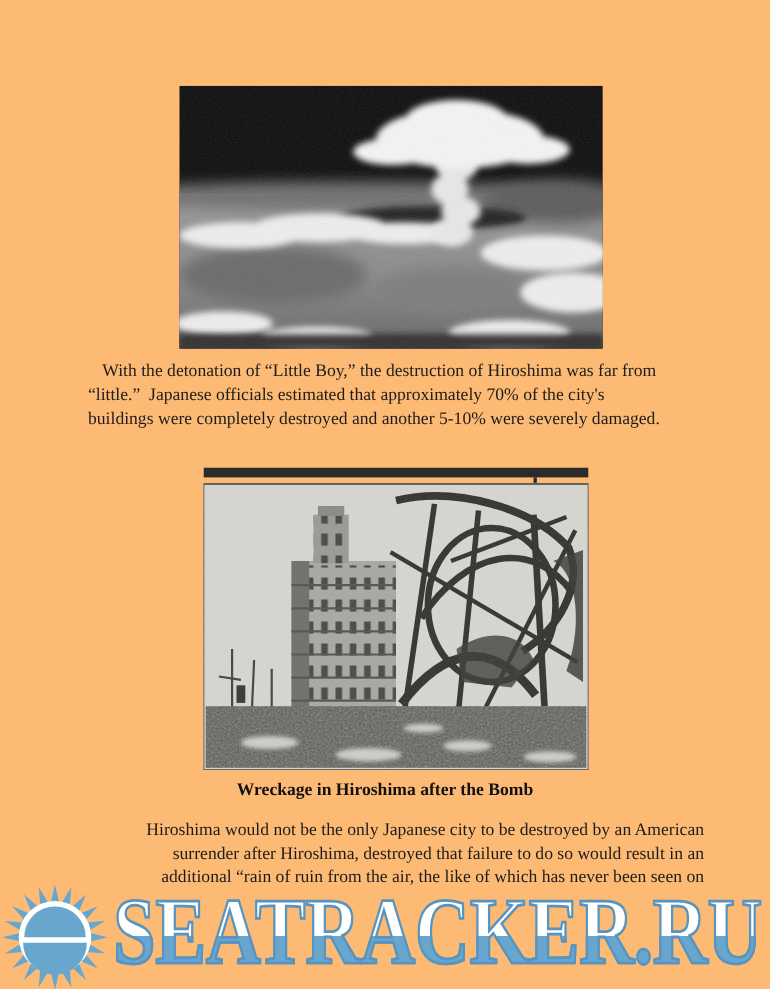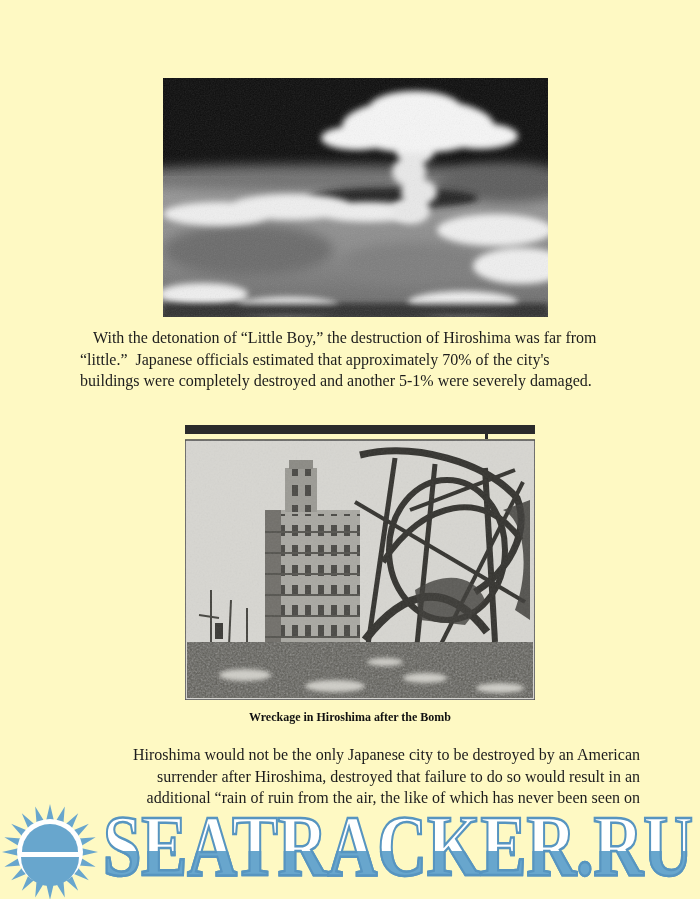--- a/index.html
+++ b/index.html
@@ -1,35 +1,35 @@
 <!DOCTYPE html>
 <html><head>
 <meta charset="utf-8">
 <style>
   html,body{margin:0;padding:0;}
   body{
     width:700px;height:899px;background:#ffffff;position:relative;overflow:hidden;
     font-family:"Liberation Serif", serif;
   }
-  .page{position:absolute;inset:0;background:#fef9c3;}
+  .page{position:absolute;inset:0;background:#fdba74;}
 
   .photo{position:absolute;display:block;margin:0;padding:0;}
   #photo1{left:163px;top:78px;width:385px;height:239px;}
   #photo2{left:185px;top:425px;width:350px;height:275px;}
   .photo svg{display:block;}
 
   .para{position:absolute;left:80px;width:560px;color:#1c1c1c;font-size:16px;line-height:21.5px;z-index:1;}
   #para1{top:327px;}
   #para2{top:744px;text-align:right;}
   .line{white-space:pre;}
   .line.indent{text-indent:13px;}
 
   .caption{
     position:absolute;top:710px;left:0;width:700px;text-align:center;
-    font-weight:bold;font-size:12px;color:#111;z-index:1;
+    font-weight:bold;font-size:16px;color:#111;z-index:1;
   }
 
   .watermark{position:absolute;left:0;top:794px;width:567px;height:105px;z-index:5;pointer-events:none;}
   .wm-sun{position:absolute;left:0;top:8px;width:100px;height:100px;}
   .wm-text{position:absolute;left:103px;top:16px;width:600px;height:86px;overflow:visible;}
   .wm-text text{
     font-family:"Liberation Serif", serif;
     font-weight:bold;
   }
 </style>
@@ -88,21 +88,21 @@
         <ellipse cx="194" cy="60" rx="36" ry="12"></ellipse>
         <ellipse cx="317" cy="58" rx="38" ry="13"></ellipse>
       </g>
       <rect width="385" height="239" filter="url(#grain)" opacity="0.14"></rect>
     </svg>
   </figure>
 
   <div class="para" id="para1">
     <div class="line indent">With the detonation of “Little Boy,” the destruction of Hiroshima was far from</div>
     <div class="line">“little.”  Japanese officials estimated that approximately 70% of the city's</div>
-    <div class="line">buildings were completely destroyed and another 5-1% were severely damaged.</div>
+    <div class="line">buildings were completely destroyed and another 5-10% were severely damaged.</div>
   </div>
 
   <figure class="photo" id="photo2">
     <svg viewBox="0 0 350 275" width="350" height="275">
       <defs>
         <pattern id="win" width="13" height="20" patternUnits="userSpaceOnUse">
           <rect width="13" height="20" fill="none"></rect>
           <rect x="3" y="5" width="6" height="11" fill="#4a4945"></rect>
         </pattern>
         <filter id="grain2" x="0%" y="0%" width="100%" height="100%">

